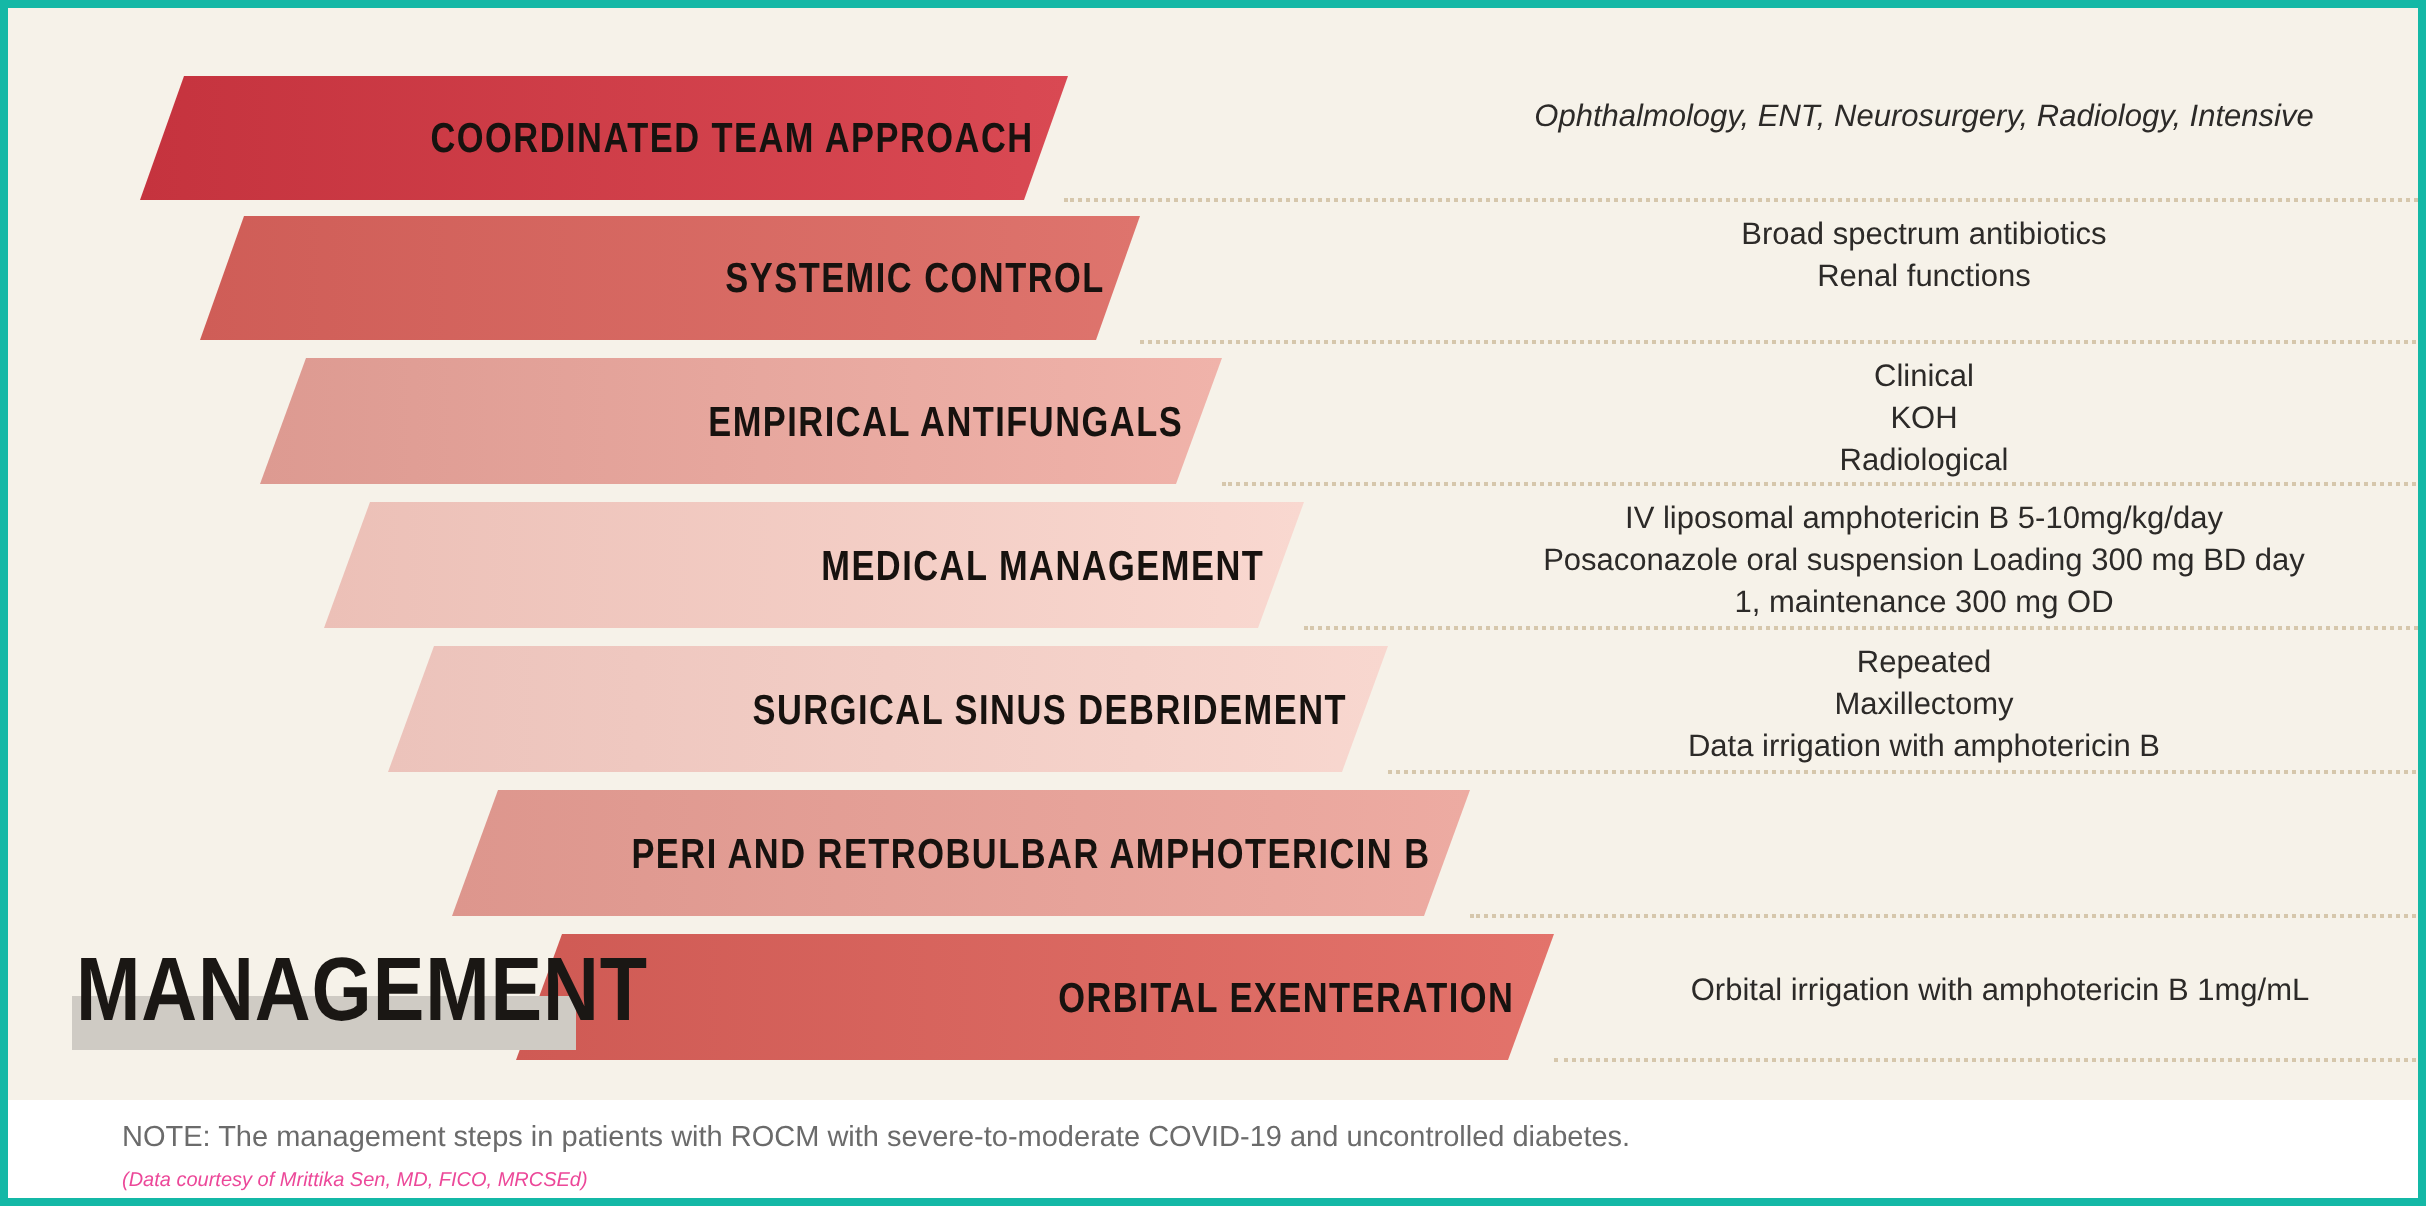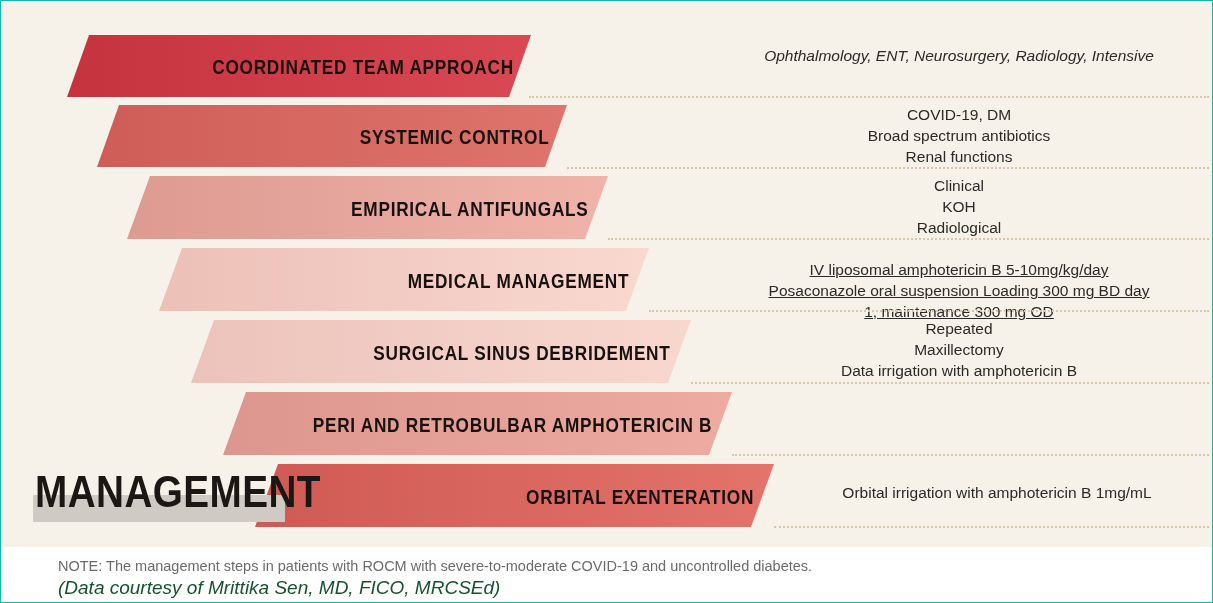--- a/index.html
+++ b/index.html
@@ -10,21 +10,21 @@
     background: #ffffff;
     font-family: "Liberation Sans", sans-serif;
     overflow: hidden;
   }
 
   #infographic {
     position: relative;
     width: 1213px;
     height: 603px;
     background: #ffffff;
-    border: 1px solid #14b8a6;
+    border: 4px solid #14b8a6;
     overflow: hidden;
   }
 
   
   #chart-area {
     position: absolute;
     left: 0; top: 0;
     width: 1213px;
     height: 546px;
     background: #f6f2e9;
@@ -110,23 +110,23 @@
     padding: 9px 0 0 10px;
     margin-left: 47px;
   }
   #footer-note {
     font-size: 14.5px;
     line-height: 21px;
     color: #6b6b6b;
     white-space: nowrap;
   }
   #footer-credit {
-    font-size: 19px;
+    font-size: 10px;
     line-height: 21px;
-    color: #14532d;
+    color: #ec4899;
     font-style: italic;
     white-space: nowrap;
   }
 </style>
 </head>
 <body>
 
 <div id="infographic">
 
   <div id="chart-area">
@@ -185,34 +185,33 @@
     <div class="step-label" style="right:543px; top:340px;">SURGICAL SINUS DEBRIDEMENT</div>
     <div class="step-label" style="right:502px; top:412px;">PERI AND RETROBULBAR AMPHOTERICIN B</div>
     <div class="step-label" style="right:460px; top:484px;">ORBITAL EXENTERATION</div>
 
     <div class="detail-block" style="left:713px; top:44px; width:490px;font-style:italic;">
       <div>Ophthalmology, ENT, Neurosurgery, Radiology, Intensive</div>
     </div>
     <div class="dotted-rule" style="left:528px; top:95px; width:680px;"></div>
 
     <div class="detail-block" style="left:713px; top:103px; width:490px;">
-      <div>COVID-19, DM</div>
       <div>Broad spectrum antibiotics</div>
       <div>Renal functions</div>
     </div>
     <div class="dotted-rule" style="left:566px; top:166px; width:642px;"></div>
 
     <div class="detail-block" style="left:713px; top:174px; width:490px;">
       <div>Clinical</div>
       <div>KOH</div>
       <div>Radiological</div>
     </div>
     <div class="dotted-rule" style="left:607px; top:237px; width:601px;"></div>
 
-    <div class="detail-block" style="left:713px; top:258px; width:490px;text-decoration:underline;">
+    <div class="detail-block" style="left:713px; top:245px; width:490px;">
       <div>IV liposomal amphotericin B 5-10mg/kg/day</div>
       <div>Posaconazole oral suspension Loading 300 mg BD day</div>
       <div>1, maintenance 300 mg OD</div>
     </div>
     <div class="dotted-rule" style="left:648px; top:309px; width:560px;"></div>
 
     <div class="detail-block" style="left:713px; top:317px; width:490px;">
       <div>Repeated</div>
       <div>Maxillectomy</div>
       <div>Data irrigation with amphotericin B</div>

